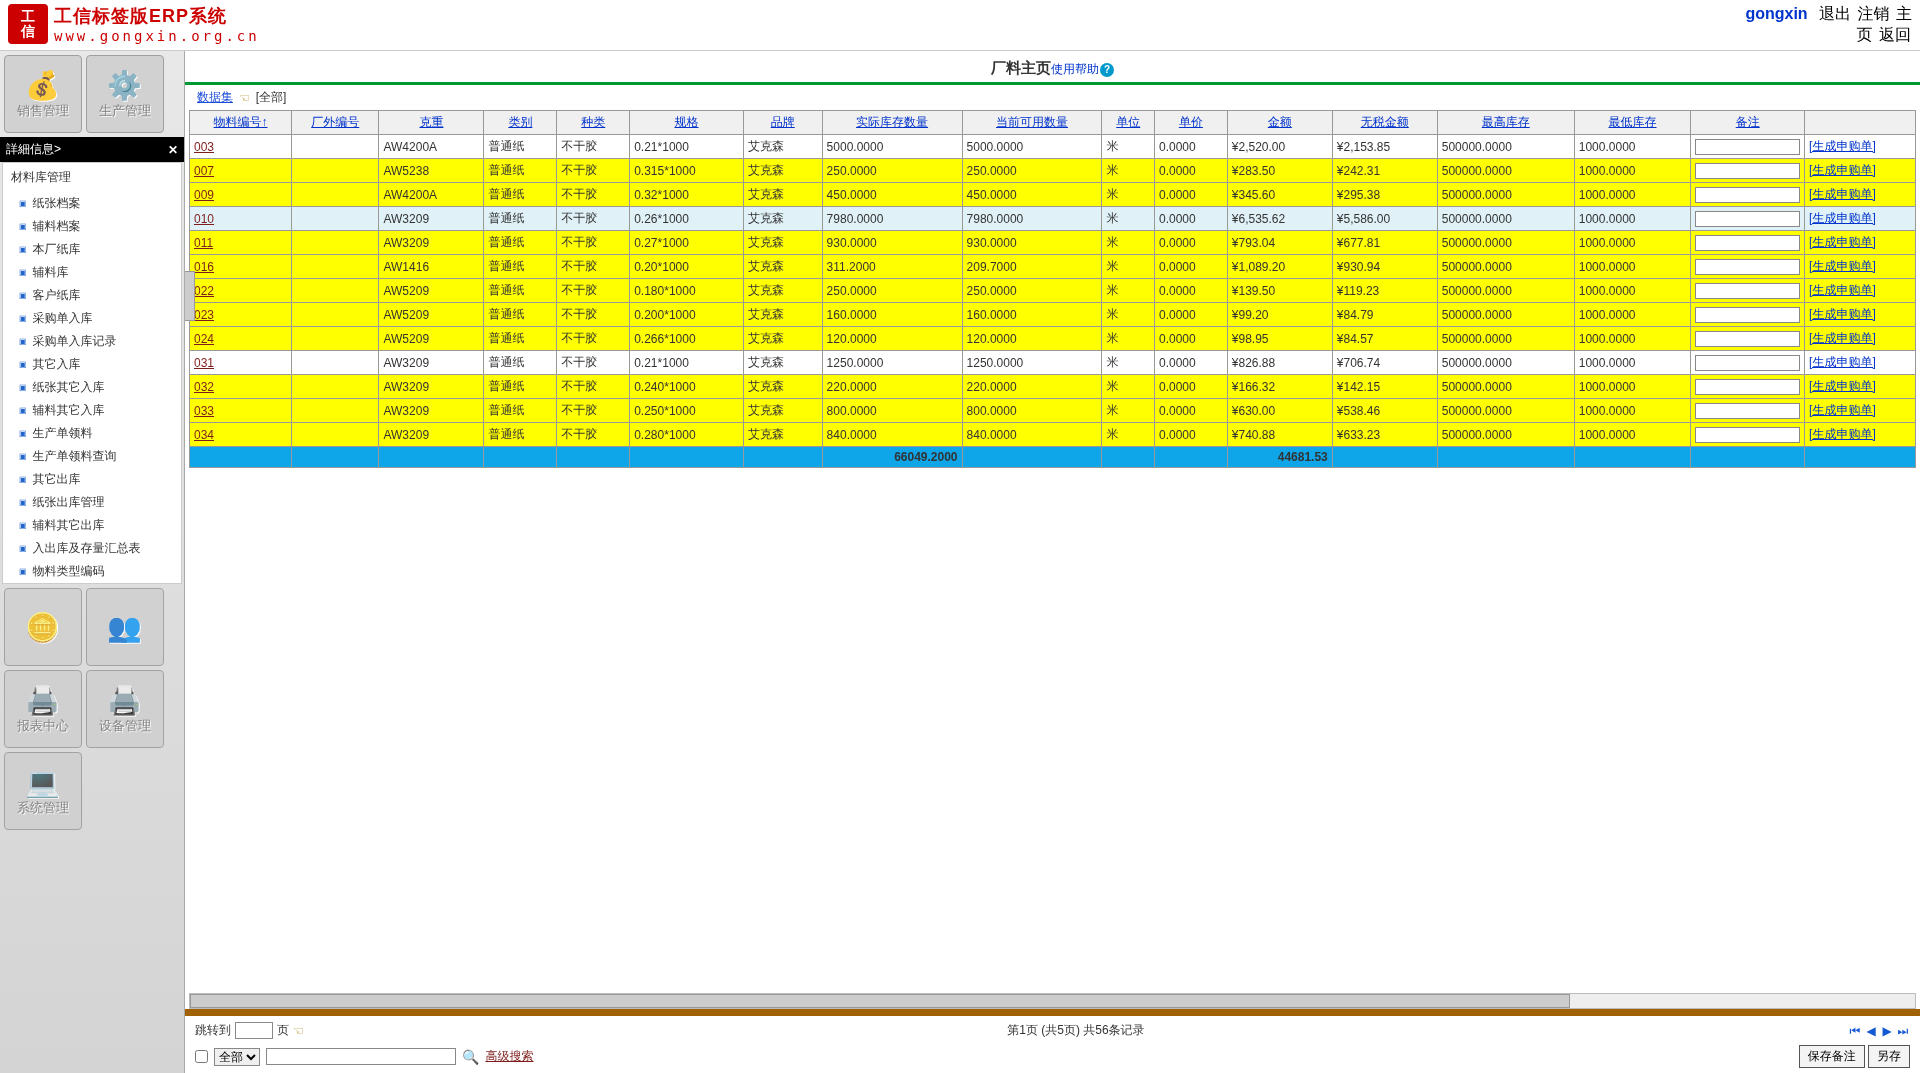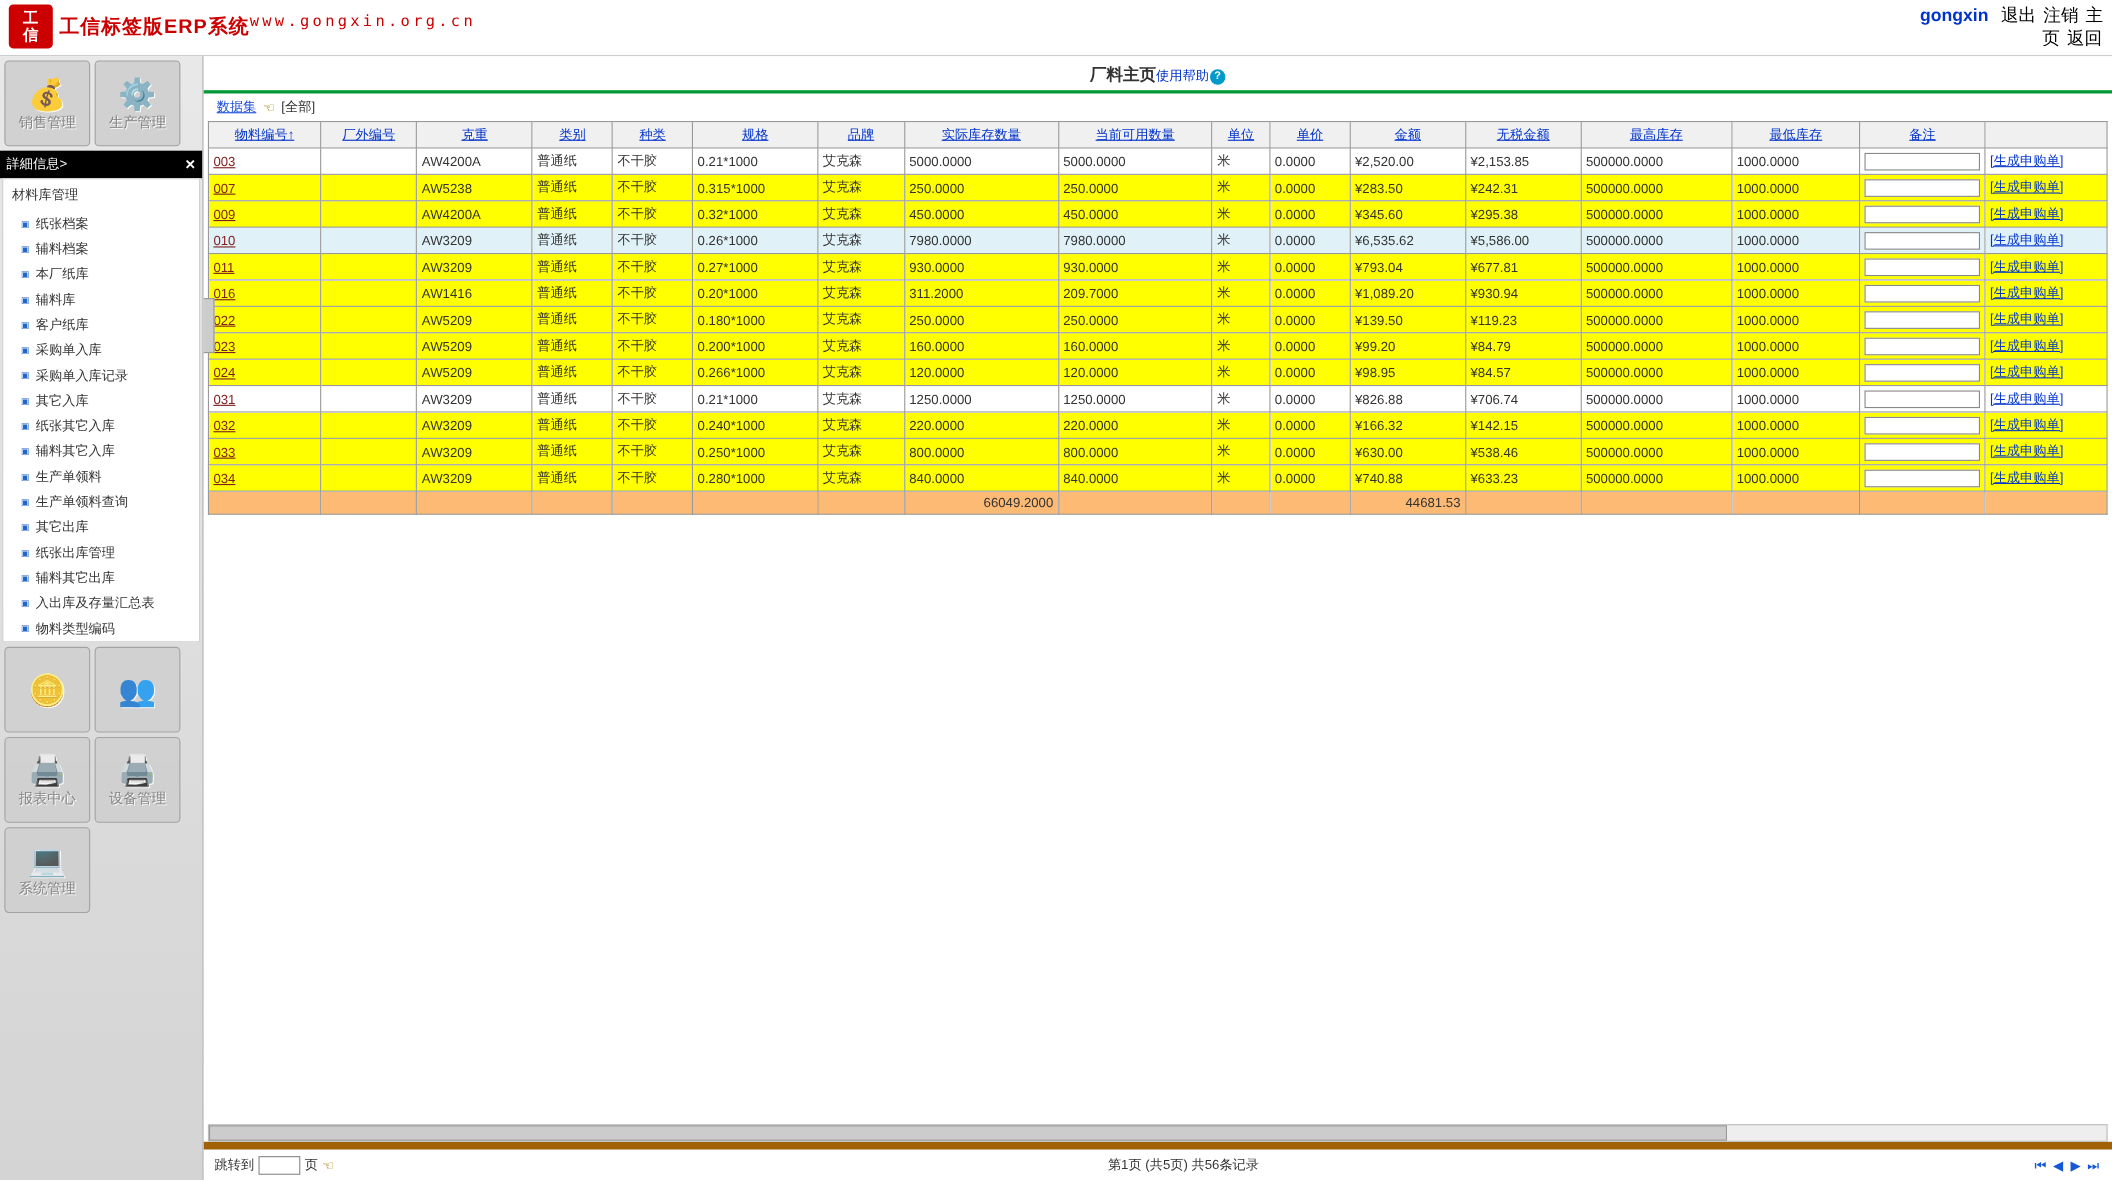--- a/index.html
+++ b/index.html
@@ -2,21 +2,21 @@
 <html><head>
 <meta charset="utf-8">
 <style>
 * { box-sizing: border-box; margin: 0; padding: 0; }
 body { font-family: "Microsoft YaHei", Arial, sans-serif; font-size: 12px; color: #333; background: #fff; }
 a { color: #7f1d1d; text-decoration: underline; cursor: pointer; }
 
 .header { display: flex; justify-content: space-between; align-items: flex-start; padding: 4px 8px; border-bottom: 1px solid #ccc; }
 .logo-area { display: flex; align-items: center; gap: 6px; }
 .logo-block { width: 40px; height: 40px; background: #cc0000; border-radius: 4px; display: flex; flex-direction: column; align-items: center; justify-content: center; color: #fff; font-size: 14px; font-weight: bold; line-height: 1.1; }
-.logo-text { display: flex; }
+.logo-text { display: flex; flex-direction: column; }
 .logo-title { font-size: 18px; font-weight: bold; color: #cc0000; letter-spacing: 1px; }
 .logo-url { font-size: 14px; color: #cc0000; letter-spacing: 3px; font-family: monospace; }
 .header-right { text-align: right; font-size: 16px; max-width: 180px; }
 .header-right .user { color: #0033cc; font-weight: bold; margin-right: 6px; }
 .header-right a { text-decoration: none; color: #000; margin: 0 1px; }
 
 .layout { display: flex; height: calc(100vh - 50px); }
 .sidebar { width: 185px; background: linear-gradient(#e8e8e8,#d4d4d4); position: relative; overflow: hidden; border-right: 1px solid #aaa; }
 .side-icons { display: flex; flex-wrap: wrap; padding: 4px; gap: 4px; opacity: 0.9; }
 .side-tile { width: 78px; height: 78px; background: #cfcfcf; border: 1px solid #999; border-radius: 4px; display: flex; flex-direction: column; align-items: center; justify-content: center; font-size: 13px; color: #777; text-shadow: 1px 1px #fff; }
@@ -43,21 +43,21 @@
 
 .table-wrap { flex: 1; overflow: auto; padding: 0 4px 0 4px; }
 table.data { border-collapse: collapse; width: 100%; table-layout: fixed; font-size: 12px; }
 table.data th, table.data td { border: 1px solid #999; padding: 3px 4px; white-space: nowrap; overflow: hidden; text-overflow: ellipsis; }
 table.data th { background: #f0f0f0; font-weight: normal; text-align: center; }
 table.data th a { color: #0033cc; }
 table.data tr.yellow td { background: #ffff00; }
 table.data tr.lightblue td { background: #e0f2f8; }
 table.data td input { width: 100%; border: 1px solid #888; font-size: 11px; padding: 1px; }
 table.data td.action a { color: #0033cc; }
-table.data tr.totals td { background: #fdba74; font-weight: normal; text-align: right; }
+table.data tr.totals td { background: #0ea5e9; font-weight: bold; text-align: right; }
 
 .footer { border-top: 7px solid #a16207; padding: 6px 10px; display: flex; flex-direction: column; gap: 6px; }
 .footer-row { display: flex; align-items: center; justify-content: space-between; gap: 10px; }
 .footer-left { display: flex; align-items: center; gap: 4px; }
 .footer-left input[type="text"].pagein { width: 38px; border: 1px solid #888; }
 .footer-center { flex: 1; text-align: center; }
 .footer-right { display: flex; align-items: center; gap: 2px; }
 .nav-btn { width: 14px; height: 14px; display: inline-flex; align-items: center; justify-content: center; color: #1458d6; font-size: 12px; cursor: pointer; }
 .footer-row2 { display: flex; align-items: center; gap: 6px; justify-content: space-between; }
 .footer-row2 .left-group { display: flex; align-items: center; gap: 6px; }
@@ -549,15 +549,30 @@
           <span class="hand-icon">☜</span>
         </div>
         <div class="footer-center">第1页 (共5页) 共56条记录</div>
         <div class="footer-right">
           <span class="nav-btn">⏮</span>
           <span class="nav-btn">◀</span>
           <span class="nav-btn">▶</span>
           <span class="nav-btn">⏭</span>
         </div>
       </div>
+      <div class="footer-row2">
+        <div class="left-group">
+          <input type="checkbox" style="">
+          <select>
+            <option>全部</option>
+          </select>
+          <input type="text" class="search" value="" style="">
+          <span class="mag-icon">🔍</span>
+          <a>高级搜索</a>
+        </div>
+        <div>
+          <button class="btn">保存备注</button>
+          <button class="btn">另存</button>
+        </div>
+      </div>
     </div>
   </div>
 </div>
 
 </body></html>

